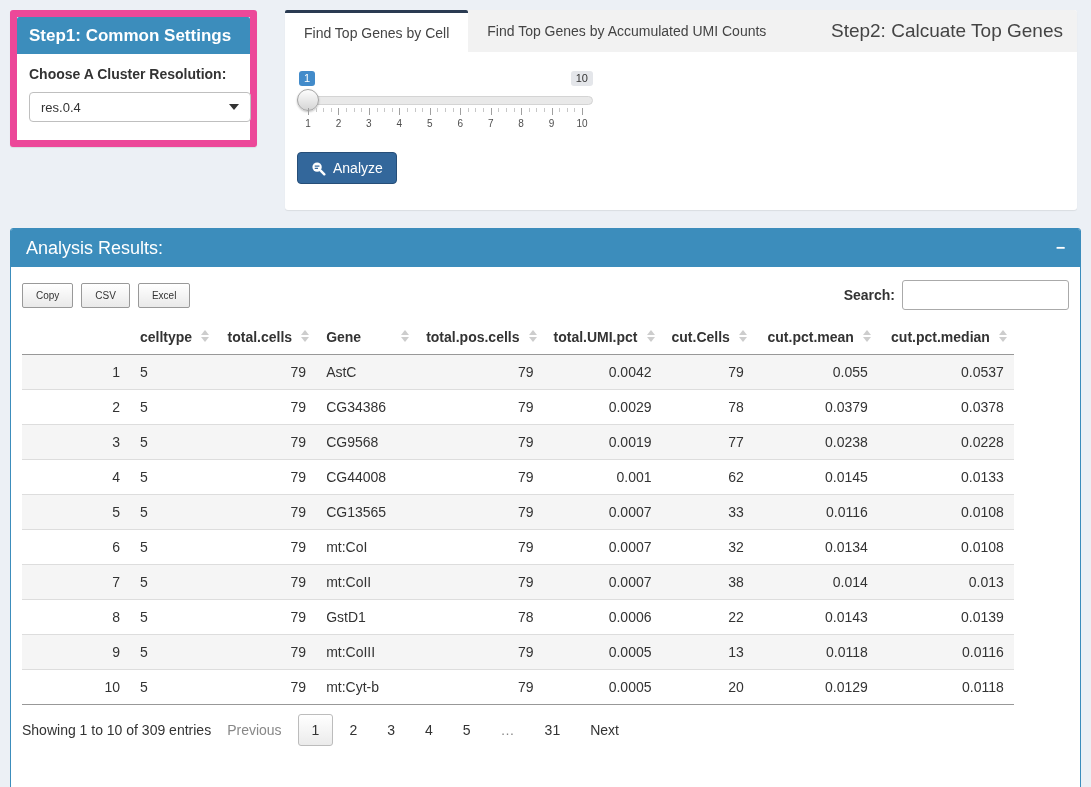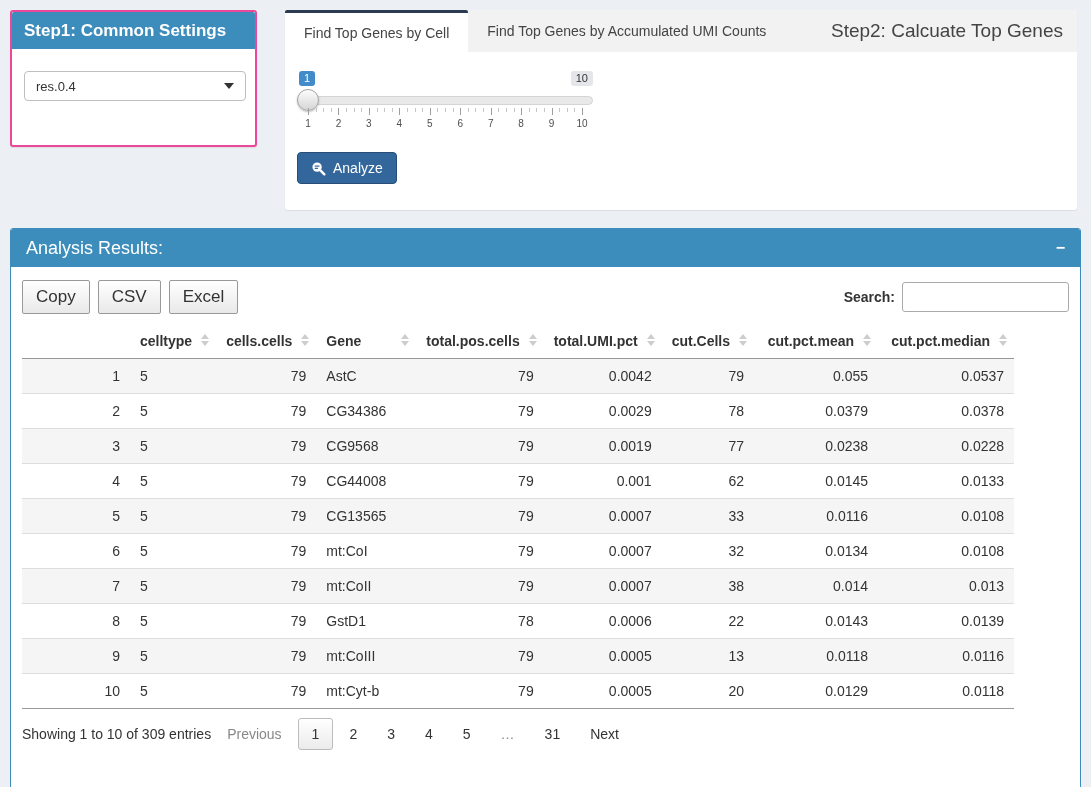--- a/index.html
+++ b/index.html
@@ -8,21 +8,21 @@
     position: relative;
     background: #ecf0f5;
     font-family: "Liberation Sans", sans-serif;
     color: #333;
     overflow: hidden;
   }
 
   
   #step1-box {
     position: absolute; left: 10px; top: 10px; width: 247px; height: 137px;
-    background: #fff; border: 2px solid #ec4899; border-radius: 3px;
+    background: #fff; border: 7px solid #ec4899; border-radius: 3px;
     box-shadow: 0 1px 1px rgba(0,0,0,.08);
   }
   #step1-box .box-header {
     height: 37px; line-height: 37px; padding: 0 12px;
     background: #3c8dbc; color: #fff; font-size: 17px; font-weight: 700;
     border-radius: 2px 2px 0 0;
   }
   #step1-body { padding: 12px 12px; }
   .control-label { font-weight: 700; font-size: 14px; color: #333; }
   .select-box {
@@ -100,21 +100,21 @@
     height: 38px; background: #3c8dbc; color: #fff;
     display: flex; align-items: center; justify-content: space-between;
     padding: 0 15px; font-size: 18px; border-radius: 2px 2px 0 0;
   }
   .collapse-btn { color: #fff; font-size: 16px; font-weight: 700; cursor: pointer; line-height: 1; }
   .box-body { padding: 13px 11px; }
 
   .toolbar { display: flex; justify-content: space-between; align-items: center; }
   .dt-buttons { display: flex; gap: 8px; }
   .dt-button {
-    font-size: 17px; color: #333; padding: 6px 13px;
+    font-size: 10px; color: #333; padding: 6px 13px;
     border: 1px solid #999; border-radius: 2px;
     background: linear-gradient(#fff, #e9e9e9); cursor: pointer;
     font-family: "Liberation Sans", sans-serif;
   }
   .search-wrap { display: flex; align-items: center; gap: 7px; font-weight: 700; font-size: 14px; }
   .search-input {
     width: 167px; height: 30px; border: 1px solid #aaa; border-radius: 3px;
     padding: 0 8px; font-size: 14px; font-family: "Liberation Sans", sans-serif;
   }
 
@@ -150,20 +150,21 @@
   }
   .page-btn.disabled { color: #888; cursor: default; }
   .page-btn.current { border: 1px solid #bcbcbc; background: linear-gradient(#fff, #ebebeb); }
 </style>
 </head>
 <body>
 
 <div id="step1-box">
   <div class="box-header">Step1: Common Settings</div>
   <div id="step1-body">
+    <div class="control-label">Choose A Cluster Resolution:</div>
     <div class="select-box">
       <span>res.0.4</span>
       <span class="caret-down"></span>
     </div>
   </div>
 </div>
 
 <div id="tabbox">
   <div class="tab-strip">
     <div class="tab active">
@@ -260,21 +261,21 @@
         <span>Search:</span>
         <input class="search-input" type="text" value="" style="">
       </div>
     </div>
 
     <table class="dt">
       <thead>
           <tr id="dt-head-row">
             <th class="al-r" style="width: 108px;"><span></span></th>
             <th class="al-l has-sort" style="width: 80px;"><span>celltype</span><span class="sort"></span></th>
-            <th class="al-r has-sort" style="width: 100px;"><span>cells.cells</span><span class="sort"></span></th>
+            <th class="al-r has-sort" style="width: 100px;"><span>total.cells</span><span class="sort"></span></th>
             <th class="al-l has-sort" style="width: 100px;"><span>Gene</span><span class="sort"></span></th>
             <th class="al-r has-sort" style="width: 123px;"><span>total.pos.cells</span><span class="sort"></span></th>
             <th class="al-r has-sort" style="width: 117px;"><span>total.UMI.pct</span><span class="sort"></span></th>
             <th class="al-r has-sort" style="width: 90px;"><span>cut.Cells</span><span class="sort"></span></th>
             <th class="al-r has-sort" style="width: 124px;"><span>cut.pct.mean</span><span class="sort"></span></th>
             <th class="al-r has-sort" style="width: 136px;"><span>cut.pct.median</span><span class="sort"></span></th>
           </tr>
         </thead>
       <tbody id="dt-body">
           <tr>

